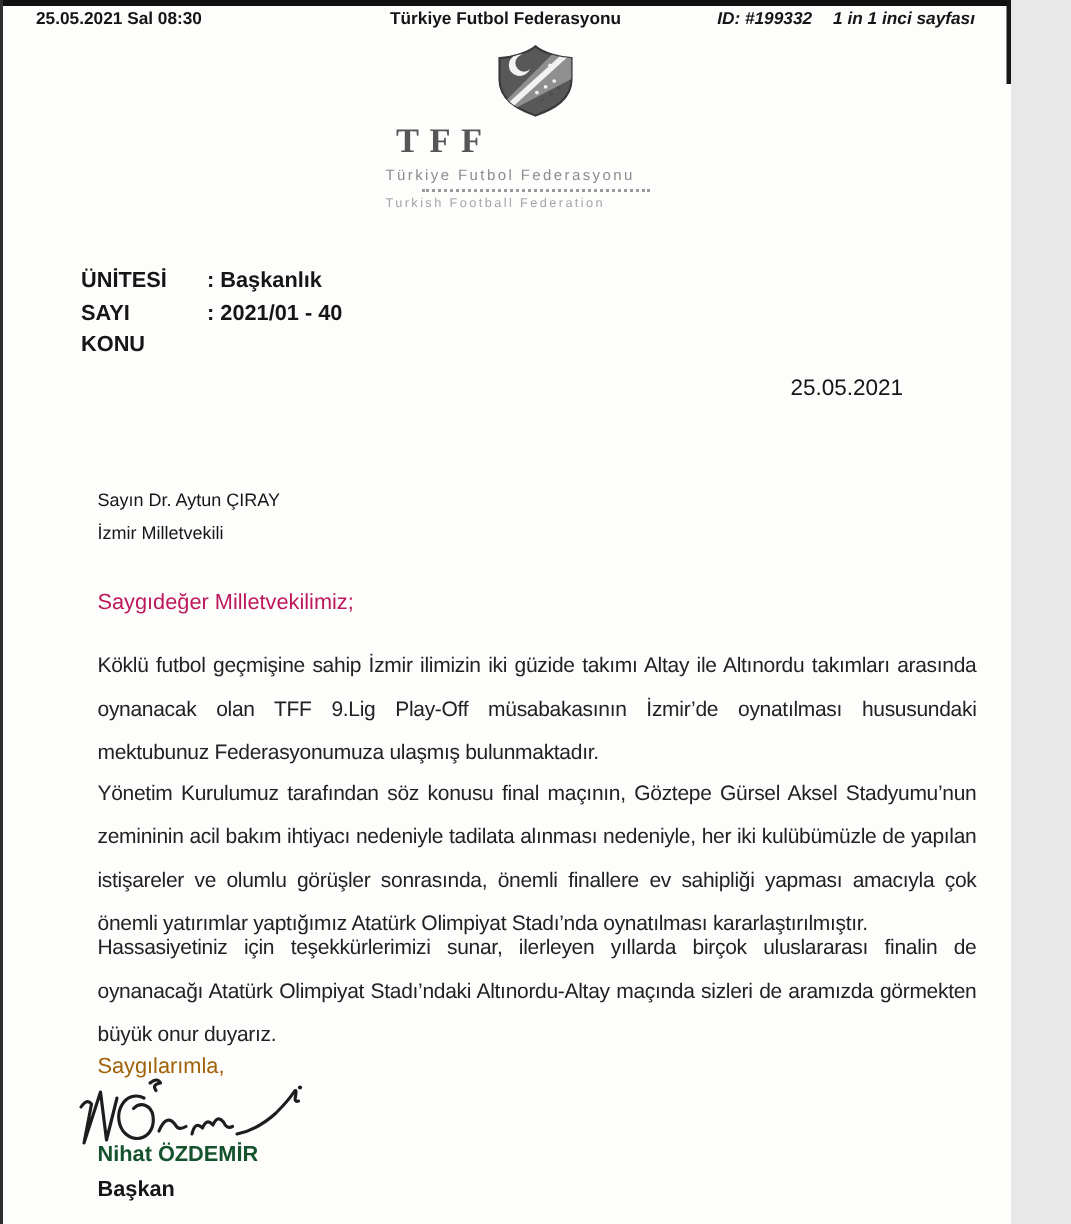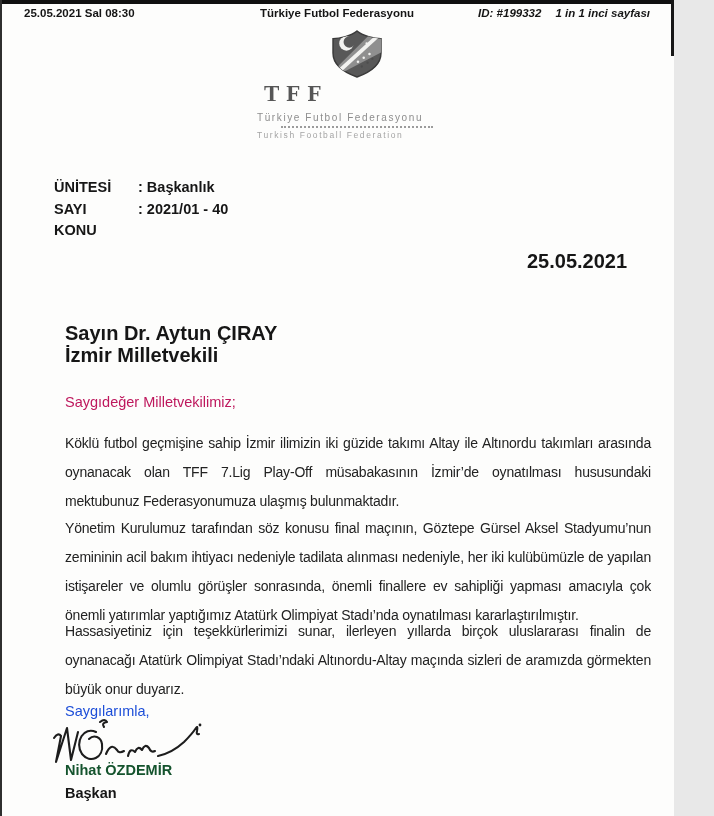--- a/index.html
+++ b/index.html
@@ -30,34 +30,34 @@
     letter-spacing:7px;margin-top:3px;text-indent:7px;
   }
   .logo .org-tr{font-size:10px;color:#8d8d8d;letter-spacing:1.6px;margin-top:5px;white-space:nowrap;}
   .logo .dotted{width:152px;margin:3px auto 2px auto;border-top:2px dotted #9b9b9b;height:0;}
   .logo .org-en{font-size:8.5px;color:#a4a4a4;letter-spacing:1.6px;white-space:nowrap;}
   
   .meta{position:absolute;top:177px;left:54px;font-weight:bold;font-size:14.5px;color:#161616;}
   .meta .row{display:flex;line-height:21.5px;}
   .meta .label{width:84px;flex:0 0 84px;}
   
-  .doc-date{position:absolute;top:250px;left:527px;font-weight:bold;font-size:20px;color:#161616;}
+  .doc-date{position:absolute;top:250px;left:527px;font-weight:normal;font-size:15px;color:#161616;}
   
-  .recipient{position:absolute;top:322px;left:65px;font-weight:bold;font-size:20px;line-height:22px;color:#161616;}
+  .recipient{position:absolute;top:322px;left:65px;font-weight:normal;font-size:12px;line-height:22px;color:#161616;}
   
   .salutation{position:absolute;top:394px;left:65px;font-size:14.5px;color:#be185d;}
   .para{
     position:absolute;left:65px;width:586px;
     font-size:14px;letter-spacing:-0.2px;line-height:29px;
     text-align:justify;color:#222;
   }
   .para.p1{top:429px;}
   .para.p2{top:514px;}
   .para.p3{top:617px;}
-  .closing{position:absolute;top:703px;left:65px;font-size:14.5px;color:#1d4ed8;}
+  .closing{position:absolute;top:703px;left:65px;font-size:14.5px;color:#a16207;}
   .sig-scribble{position:absolute;top:716px;left:50px;}
   .sig-name{position:absolute;top:762px;left:65px;font-weight:bold;font-size:14.5px;color:#14532d;}
   .sig-title{position:absolute;top:785px;left:65px;font-weight:bold;font-size:14.5px;color:#161616;}
 </style>
 </head>
 <body>
 
 <div class="page">
 
   <div class="edge-top"></div>
@@ -113,21 +113,21 @@
   </div>
 
   <div class="doc-date">25.05.2021</div>
 
   <div class="recipient">
     <div>Sayın Dr. Aytun ÇIRAY</div>
     <div>İzmir Milletvekili</div>
   </div>
 
   <div class="salutation">Saygıdeğer Milletvekilimiz;</div>
-  <div class="para p1">Köklü futbol geçmişine sahip İzmir ilimizin iki güzide takımı Altay ile Altınordu takımları arasında oynanacak olan TFF 7.Lig Play-Off müsabakasının İzmir’de oynatılması hususundaki mektubunuz Federasyonumuza ulaşmış bulunmaktadır.</div>
+  <div class="para p1">Köklü futbol geçmişine sahip İzmir ilimizin iki güzide takımı Altay ile Altınordu takımları arasında oynanacak olan TFF 9.Lig Play-Off müsabakasının İzmir’de oynatılması hususundaki mektubunuz Federasyonumuza ulaşmış bulunmaktadır.</div>
   <div class="para p2">Yönetim Kurulumuz tarafından söz konusu final maçının, Göztepe Gürsel Aksel Stadyumu’nun zemininin acil bakım ihtiyacı nedeniyle tadilata alınması nedeniyle, her iki kulübümüzle de yapılan istişareler ve olumlu görüşler sonrasında, önemli finallere ev sahipliği yapması amacıyla çok önemli yatırımlar yaptığımız Atatürk Olimpiyat Stadı’nda oynatılması kararlaştırılmıştır.</div>
   <div class="para p3">Hassasiyetiniz için teşekkürlerimizi sunar, ilerleyen yıllarda birçok uluslararası finalin de oynanacağı Atatürk Olimpiyat Stadı’ndaki Altınordu-Altay maçında sizleri de aramızda görmekten büyük onur duyarız.</div>
   <div class="closing">Saygılarımla,</div>
 
   <svg class="sig-scribble" width="170" height="50" viewBox="0 0 170 50">
     <g fill="none" stroke="#1d1d1d" stroke-width="2.1" stroke-linecap="round" stroke-linejoin="round">
       <path d="M50 6 q5 -4 7 0 q-6 1 -3 5"></path>
       <path d="M4 22 q4 -6 7 -2 l-5 26 L17 12 l4 32 L28 16"></path>
       <path d="M46 16 C34 10 24 26 32 38 C40 48 54 42 52 28 C51 21 44 18 39 23"></path>
       <path d="M56 38 q5 -12 11 -4 q2 4 7 1"></path>

